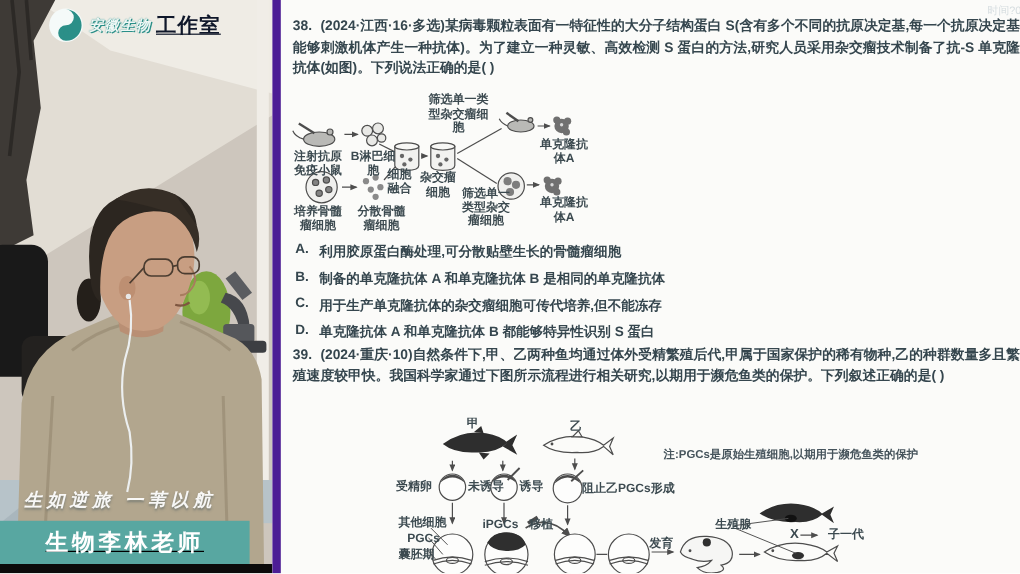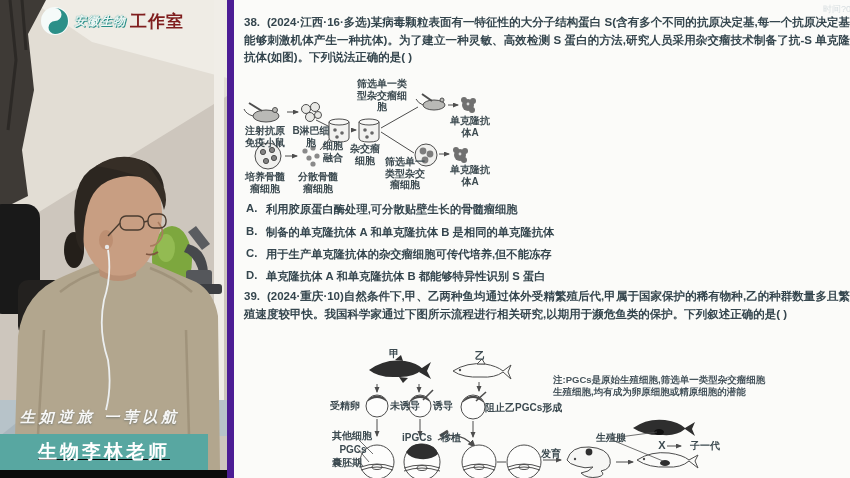--- a/index.html
+++ b/index.html
@@ -5,21 +5,21 @@
   html,body{margin:0;padding:0;background:#ffffff;}
   .stage{position:relative;width:850px;height:478px;overflow:hidden;
          font-family:"Liberation Sans",sans-serif;background:#fbfbf9;}
 
   
   .webcam{position:absolute;left:0;top:0;width:227px;height:478px;background:#cdc6bd;overflow:hidden;}
   .scene{position:absolute;left:0;top:0;}
   .logo{position:absolute;left:40px;top:6px;display:flex;align-items:center;gap:4px;z-index:5;}
   .logo-script{font-size:12px;font-style:italic;font-weight:bold;color:#eef7f5;
                text-shadow:0 0 1px #2b8f88,1px 1px 0 #2b8f88;letter-spacing:1px;}
-  .logo-solid{font-size:17px;font-weight:bold;color:#7f1d1d;letter-spacing:1px;}
+  .logo-solid{font-size:17px;font-weight:bold;color:#0f172a;letter-spacing:1px;text-decoration:underline;}
   .calligraphy{position:absolute;left:20px;top:408px;z-index:6;font-size:15px;font-style:italic;
                color:rgba(255,255,255,.93);letter-spacing:4px;font-weight:bold;
                text-shadow:0 1px 2px rgba(60,80,90,.5);}
   .banner{position:absolute;left:0;top:434px;width:208px;height:36px;background:#58a7a1;z-index:6;
           display:flex;align-items:center;justify-content:center;text-decoration:underline;}
   .banner-text{color:#fff;font-size:19px;font-weight:bold;letter-spacing:3px;}
   .bottom-black{position:absolute;left:0;top:470px;width:227px;height:8px;background:#0b0b0b;z-index:7;}
 
   
   .doc{position:absolute;left:227px;top:0;width:623px;height:478px;background:#fbfbf9;
@@ -356,22 +356,21 @@
 
           <path d="M360,98 L374,98" marker-end="url(#ah39)"></path>
         </g>
       </svg>
       <div class="dlabel" style="left:80px;top:0px;width:14px;">甲</div>
       <div class="dlabel" style="left:166px;top:2px;width:14px;">乙</div>
       <div class="dlabel" style="left:20px;top:52px;width:36px;">受精卵</div>
       <div class="dlabel" style="left:81px;top:52px;width:34px;">未诱导</div>
       <div class="dlabel" style="left:124px;top:52px;width:24px;">诱导</div>
       <div class="dlabel ta-l" style="left:178px;top:54px;width:96px;">阻止乙PGCs形成</div>
-      <div class="note" style="position:absolute;left:246px;top:26px;">注:PGCs是原始生殖细胞,筛选单一类型杂交瘤细胞</div>
-      <div class="note" style="position:absolute;left:246px;top:38px;">生殖细胞,均有成为卵原细胞或精原细胞的潜能</div>
+      <div class="note" style="position:absolute;left:246px;top:26px;">注:PGCs是原始生殖细胞,以期用于濒危鱼类的保护</div>
       <div class="dlabel" style="left:24px;top:82px;width:42px;">其他细胞</div>
       <div class="dlabel" style="left:92px;top:84px;width:36px;">iPGCs</div>
       <div class="dlabel" style="left:132px;top:84px;width:24px;">移植</div>
       <div class="dlabel" style="left:28px;top:96px;width:36px;">PGCs</div>
       <div class="dlabel" style="left:22px;top:109px;width:36px;">囊胚期</div>
       <div class="dlabel" style="left:232px;top:100px;width:24px;">发育</div>
       <div class="dlabel" style="left:286px;top:84px;width:36px;">生殖腺</div>
       <div class="dlabel cross-lbl" style="left:348px;top:92px;width:14px;">X</div>
       <div class="dlabel" style="left:378px;top:92px;width:40px;">子一代</div>
     </div>

